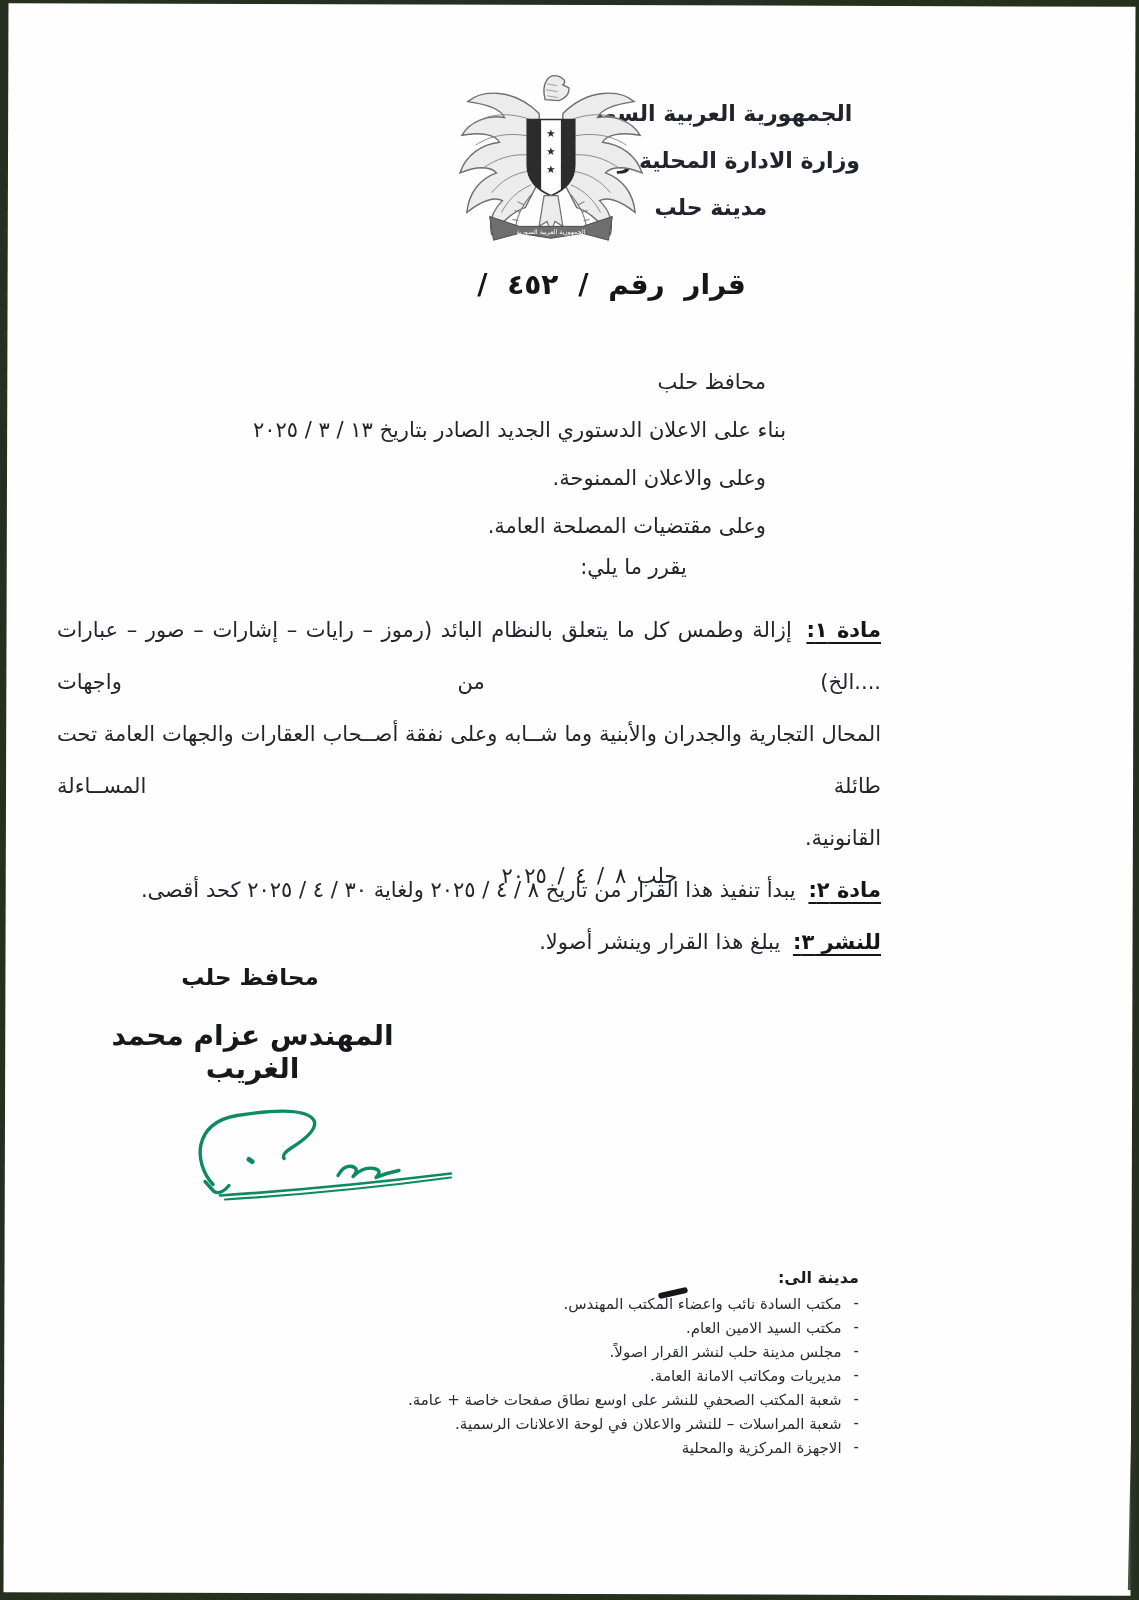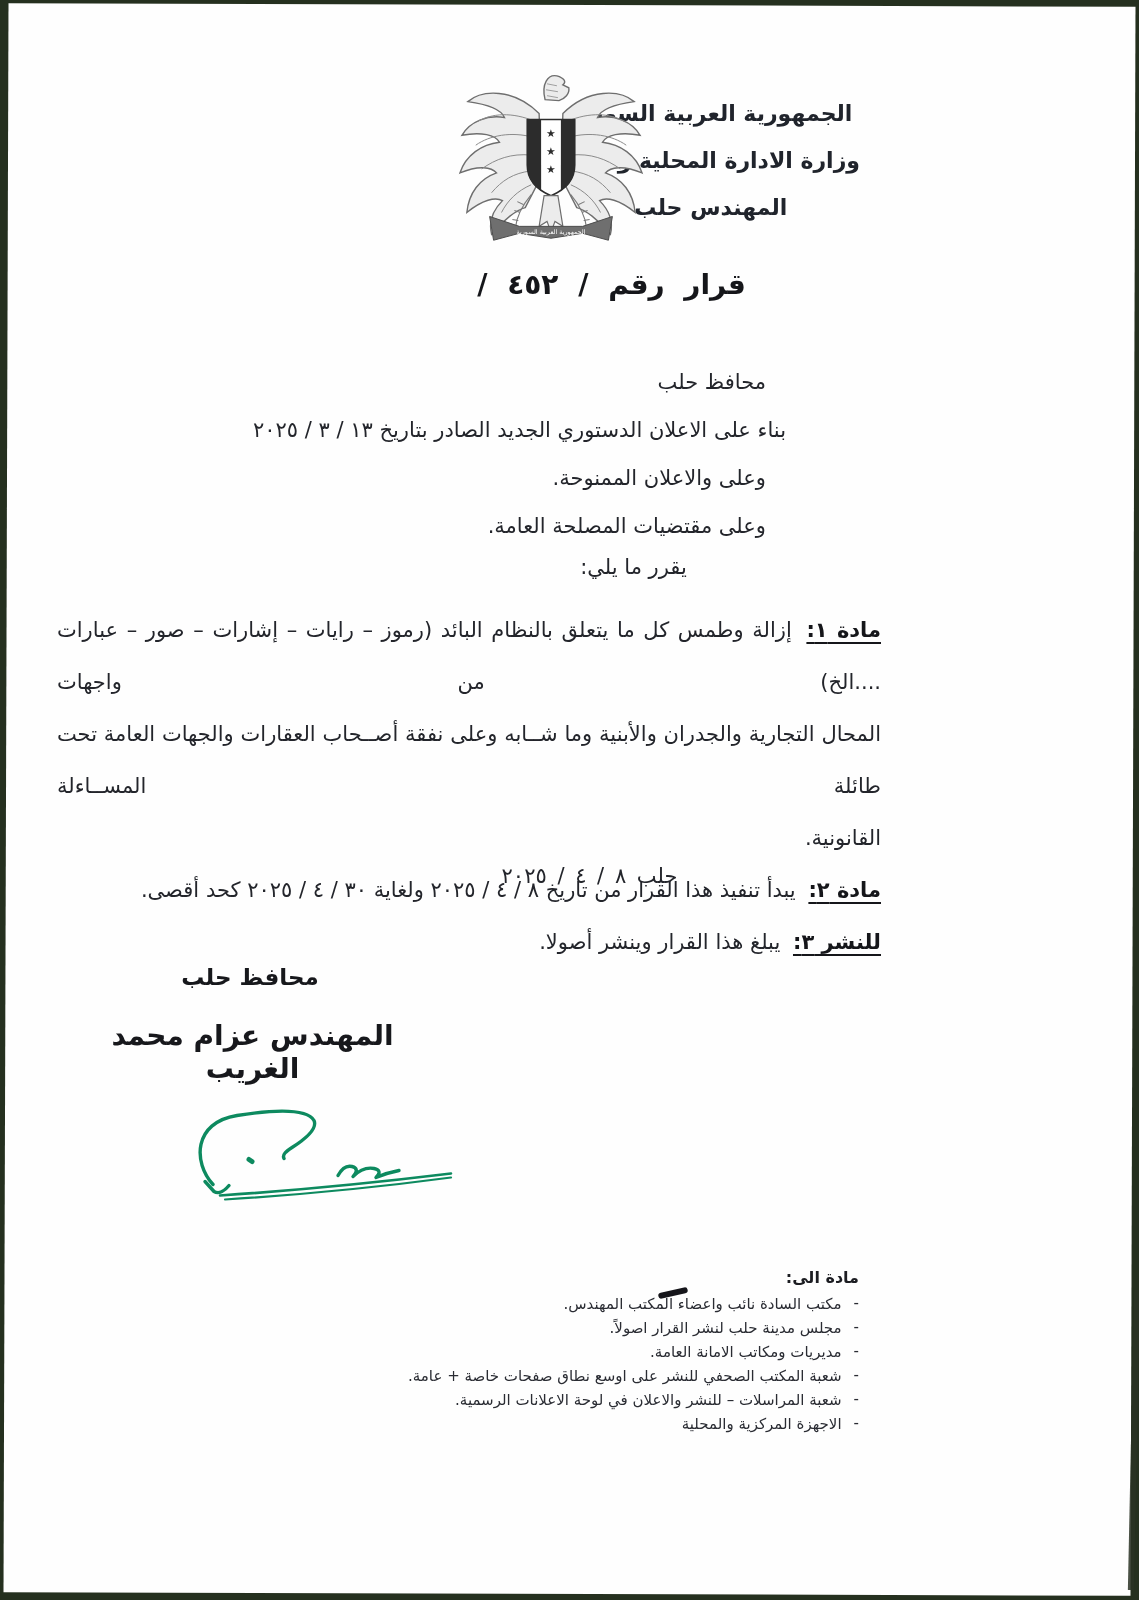--- a/index.html
+++ b/index.html
@@ -92,21 +92,21 @@
 <body>
 
 <div class="paper"></div>
 <div class="edge-shadow-right"></div>
 
 <div class="layer">
 
   <div class="header-block">
     <div>الجمهورية العربية السورية</div>
     <div>وزارة الادارة المحلية والبيئة</div>
-    <div>المهندس حلب</div>
+    <div>مدينة حلب</div>
   </div>
 
   <svg class="emblem" viewBox="0 0 200 190">
 
     <g stroke="#6e6e6e" stroke-width="1.4" fill="#ececec">
       <path d="M88 44 C62 18 30 20 16 32 C38 35 50 41 53 48 C36 45 18 52 10 66 C30 62 44 66 48 73 C30 75 14 86 8 104 C27 96 40 98 45 104 C28 110 17 124 15 144 C31 131 44 128 51 132 C41 142 37 154 40 166 C52 151 66 141 74 139 L90 108 Z"></path>
       <path d="M112 44 C138 18 170 20 184 32 C162 35 150 41 147 48 C164 45 182 52 190 66 C170 62 156 66 152 73 C170 75 186 86 192 104 C173 96 160 98 155 104 C172 110 183 124 185 144 C169 131 156 128 149 132 C159 142 163 154 160 166 C148 151 134 141 126 139 L110 108 Z"></path>
     </g>
 
     <g stroke="#8a8a8a" stroke-width="1" fill="none">
@@ -175,22 +175,23 @@
       <path d="M84 81 l3 2" stroke-width="5" stroke="#0d8a5f"></path>
       <path d="M173 97 q6 -11 14 -9 q8 2 1 10 q10 -10 21 -8 q9 2 2 9 q12 -5 23 -7" stroke="#0d8a5f"></path>
       <path d="M55 117 C130 112 220 103 286 95" stroke-width="2.6" stroke="#0d8a5f"></path>
       <path d="M60 121 C140 116 226 107 286 99" stroke-width="2.2" stroke="#0d8a5f"></path>
     </g>
   </svg>
 
   <div class="stray-mark"></div>
 
   <div class="distribution">
-    <div class="dist-heading">مادة الى:</div>
+    <div class="dist-heading">مدينة الى:</div>
     <div class="dist-item"><span class="dash">-</span><span>مكتب السادة نائب واعضاء المكتب المهندس.</span></div>
+    <div class="dist-item"><span class="dash">-</span><span>مكتب السيد الامين العام.</span></div>
     <div class="dist-item"><span class="dash">-</span><span>مجلس مدينة حلب لنشر القرار اصولاً.</span></div>
     <div class="dist-item"><span class="dash">-</span><span>مديريات ومكاتب الامانة العامة.</span></div>
     <div class="dist-item"><span class="dash">-</span><span>شعبة المكتب الصحفي للنشر على اوسع نطاق صفحات خاصة + عامة.</span></div>
     <div class="dist-item"><span class="dash">-</span><span>شعبة المراسلات – للنشر والاعلان في لوحة الاعلانات الرسمية.</span></div>
     <div class="dist-item"><span class="dash">-</span><span>الاجهزة المركزية والمحلية</span></div>
   </div>
 
 </div>
 
 </body></html>

